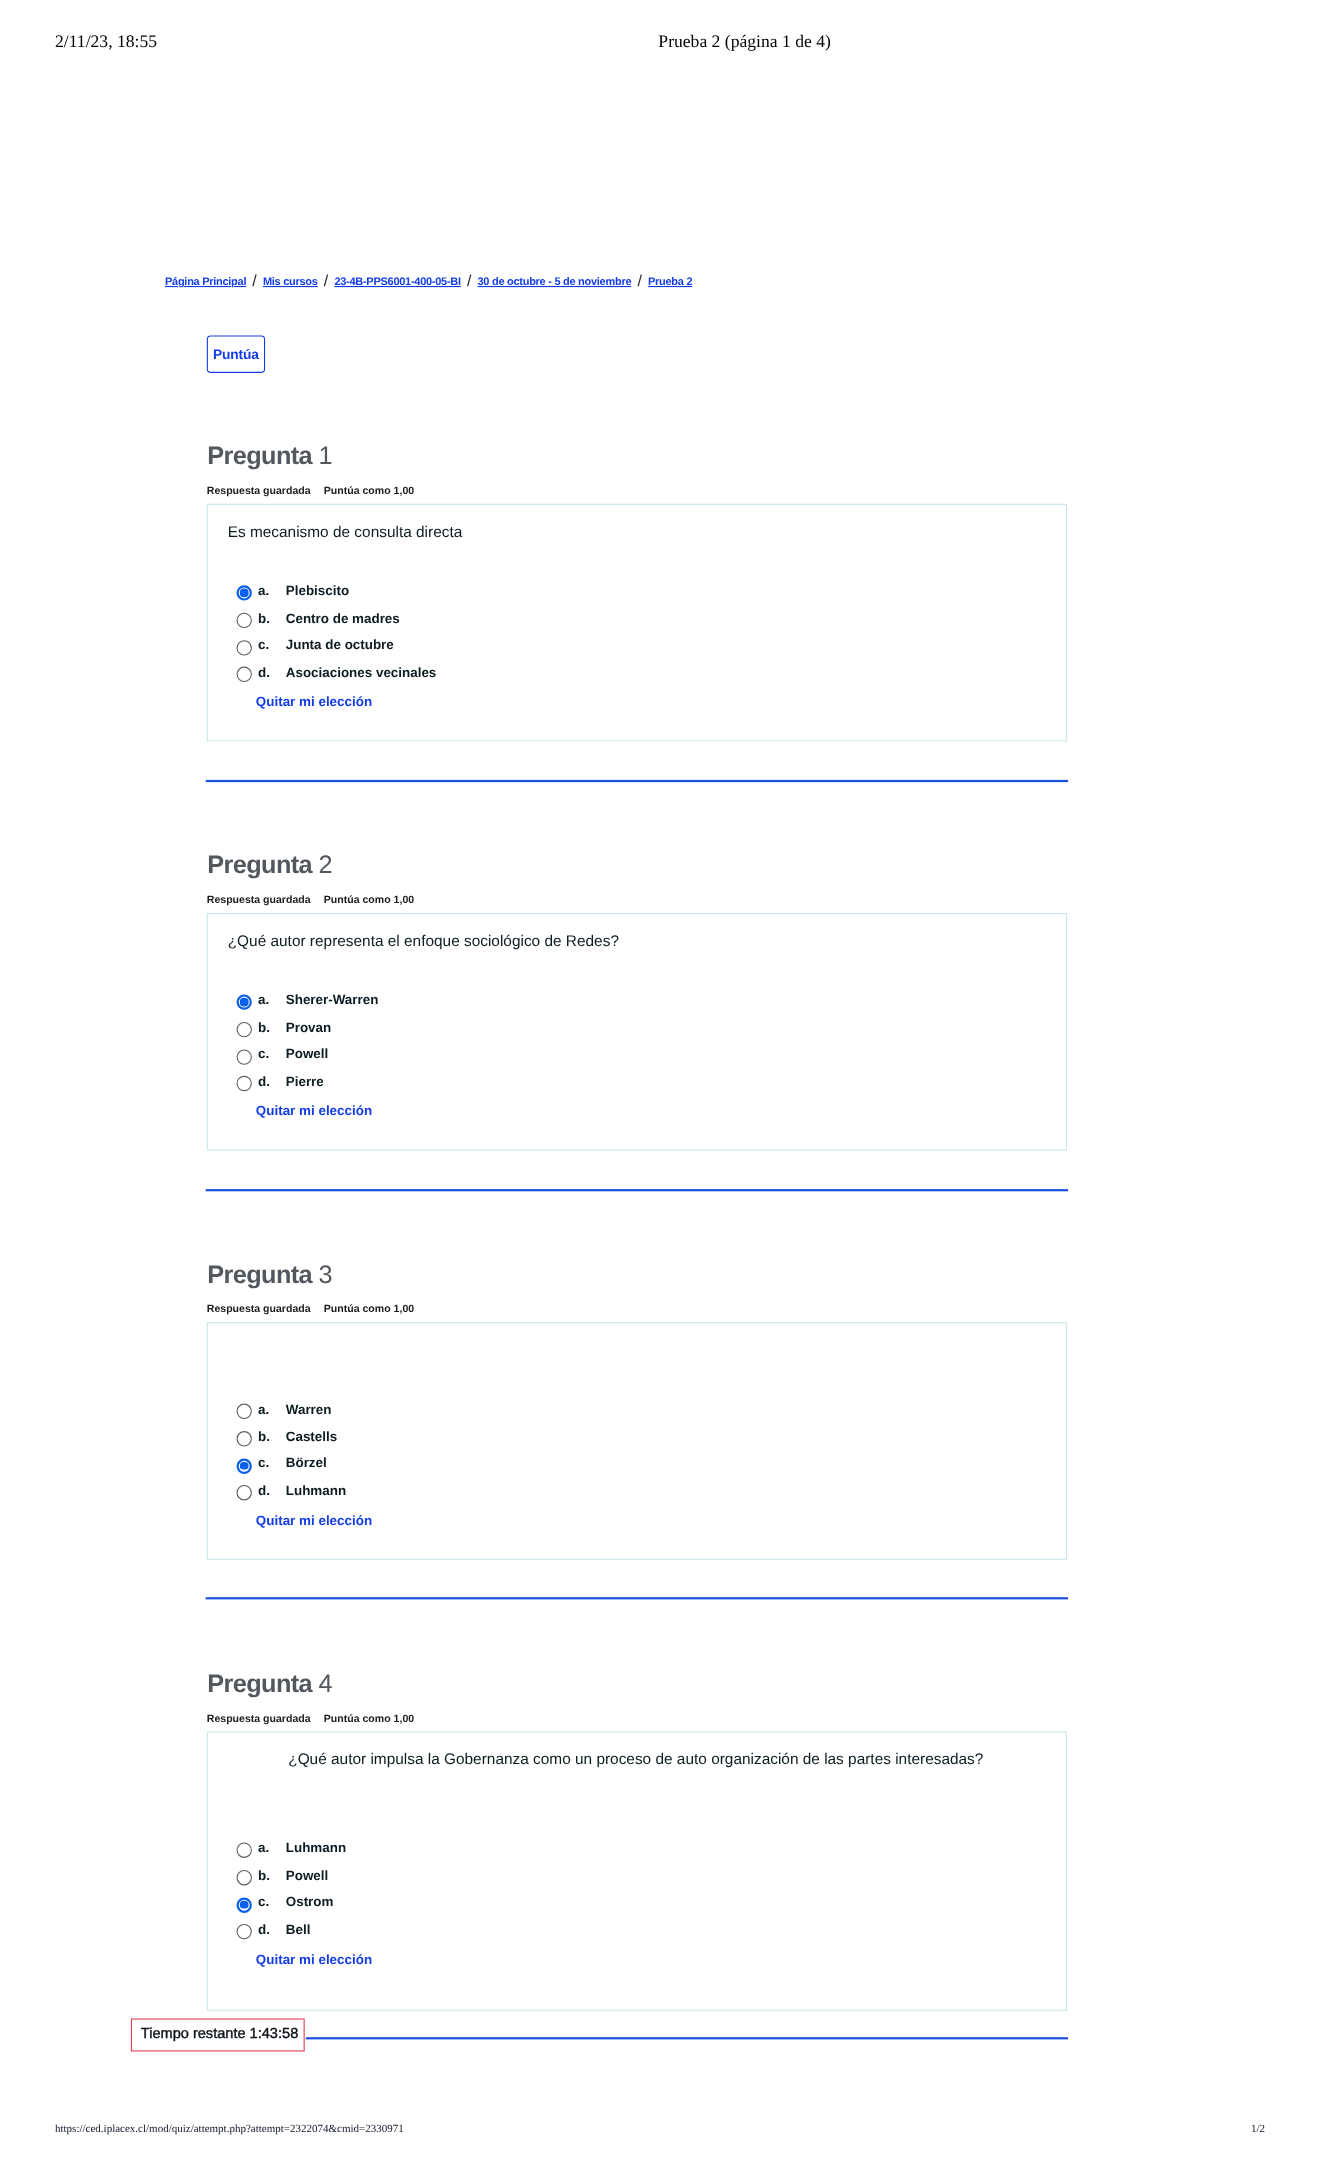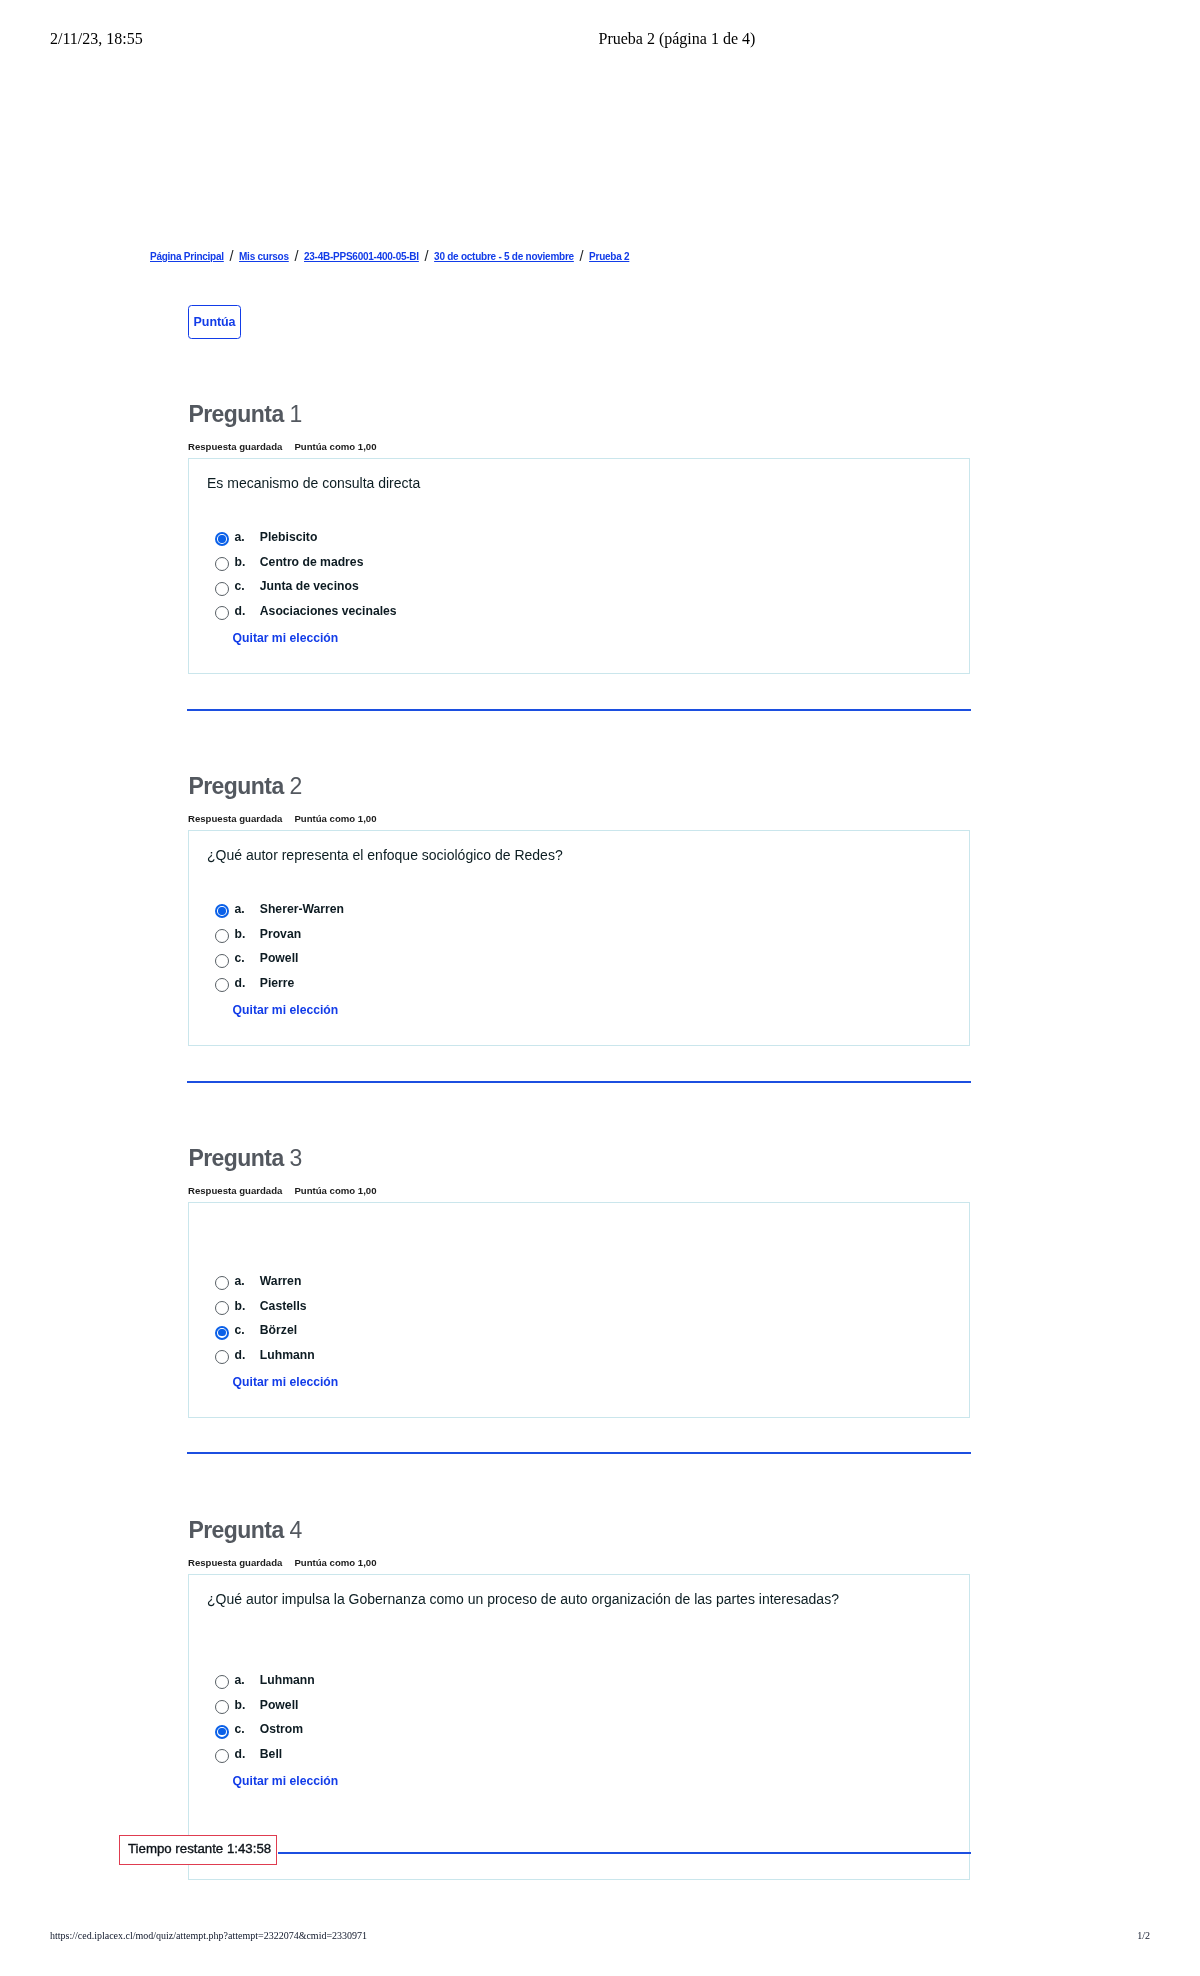--- a/index.html
+++ b/index.html
@@ -140,21 +140,21 @@
             <span class="ans-text">Plebiscito</span>
           </div>
           <div class="ans-row">
             <span class="radio"></span>
             <span class="ans-letter">b.</span>
             <span class="ans-text">Centro de madres</span>
           </div>
           <div class="ans-row">
             <span class="radio"></span>
             <span class="ans-letter">c.</span>
-            <span class="ans-text">Junta de vecinos</span>
+            <span class="ans-text">Junta de octubre</span>
           </div>
           <div class="ans-row">
             <span class="radio"></span>
             <span class="ans-letter">d.</span>
             <span class="ans-text">Asociaciones vecinales</span>
           </div>
           <div class="clear-link" style="position: relative;">Quitar mi elección</div>
         </div>
       </div>
     </div>
@@ -216,21 +216,21 @@
             <span class="ans-text">Luhmann</span>
           </div>
           <div class="clear-link" style="position: relative;">Quitar mi elección</div>
         </div>
       </div>
     </div>
     <div class="divider" style="top: 1452.1px;"></div>
     <div class="qblock" style="top: 1512px;">
       <div class="q-title"><b>Pregunta</b> <span class="num">4</span></div>
       <div class="q-meta"><span>Respuesta guardada</span><span class="sp"></span><span>Puntúa como 1,00</span></div>
-      <div class="q-box" style="height: 306px;">
+      <div class="q-box" style="height: 254px; text-align: center;">
         <div class="q-text">¿Qué autor impulsa la Gobernanza como un proceso de auto organización de las partes interesadas?</div>
         <div class="answers" style="top: 99.4px;">
           <div class="ans-row">
             <span class="radio"></span>
             <span class="ans-letter">a.</span>
             <span class="ans-text">Luhmann</span>
           </div>
           <div class="ans-row">
             <span class="radio"></span>
             <span class="ans-letter">b.</span>

